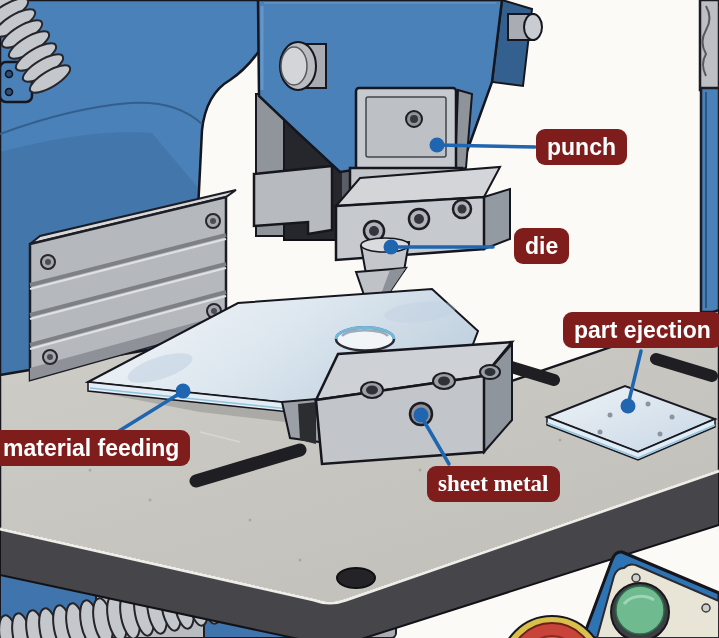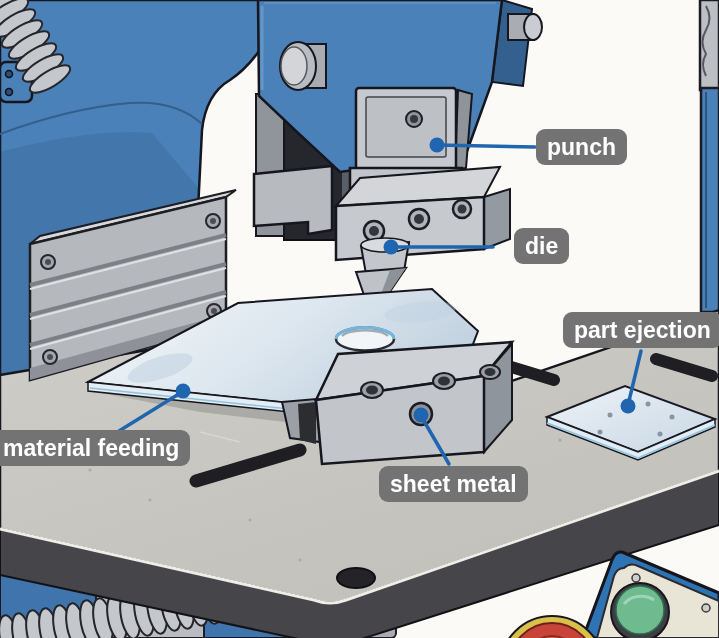--- a/index.html
+++ b/index.html
@@ -1,19 +1,19 @@
 <!DOCTYPE html>
 <html><head>
 <meta charset="utf-8">
 <style>
   html,body{margin:0;padding:0;background:#fff;}
   #stage{position:relative;width:719px;height:638px;overflow:hidden;background:#fbfaf6;
          font-family:"Liberation Sans", sans-serif;}
   #stage svg{position:absolute;left:0;top:0;}
-  .pill{position:absolute;background:#737373;color:#fff;font-weight:bold;font-size:23px;
+  .pill{position:absolute;background:#7f1d1d;color:#fff;font-weight:bold;font-size:23px;
         line-height:30px;padding:3px 11px;border-radius:9px;white-space:nowrap;
         font-family:"Liberation Sans", sans-serif;}
 </style>
 </head>
 <body>
 
 <div id="stage">
 <svg width="719" height="638" viewBox="0 0 719 638">
   <defs>
     <linearGradient id="gSheet" x1="0" y1="0" x2="1" y2="0.4">
@@ -261,15 +261,15 @@
     <circle cx="391" cy="247" r="7.5"></circle>
     <circle cx="628" cy="406" r="7.5"></circle>
     <circle cx="421" cy="415" r="7.5"></circle>
     <circle cx="183" cy="391" r="7.5"></circle>
   </g>
 </svg>
 
 <div class="pill" style="left:536px;top:129px;">punch</div>
 <div class="pill" style="left:494px;top:228px;margin-left:20px;">die</div>
 <div class="pill" style="left:563px;top:312px;">part ejection</div>
-<div class="pill" style="left:379px;top:466px;">sheet metal</div>
+<div class="pill" style="left:427px;top:466px;font-family:Liberation Serif, serif;">sheet metal</div>
 <div class="pill" style="left:-8px;top:430px;">material feeding</div>
 </div>
 
 </body></html>

